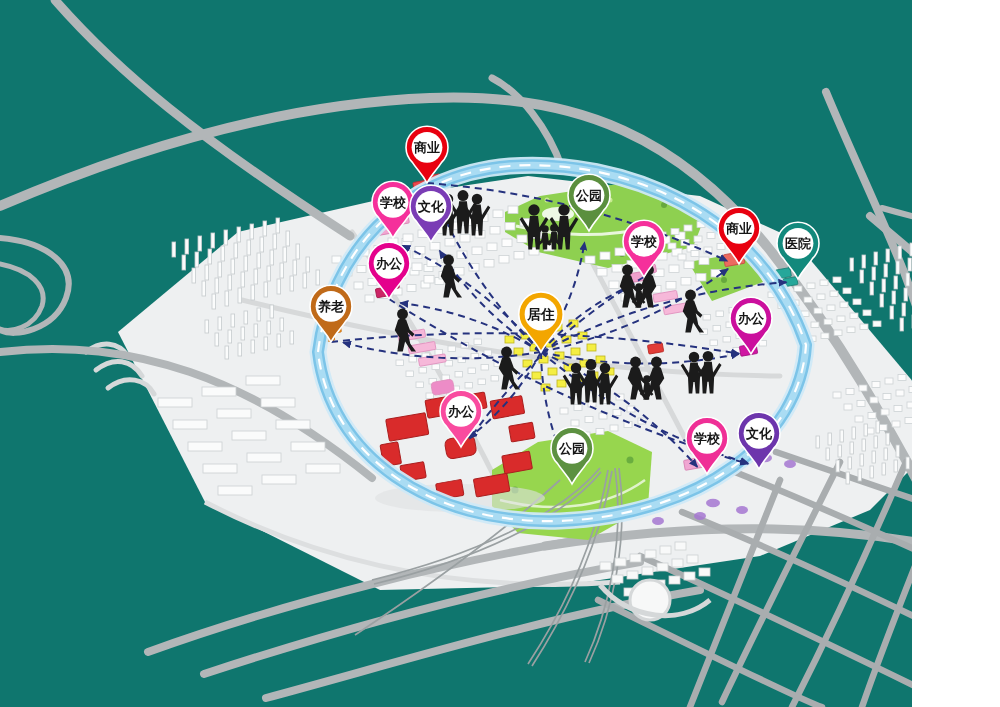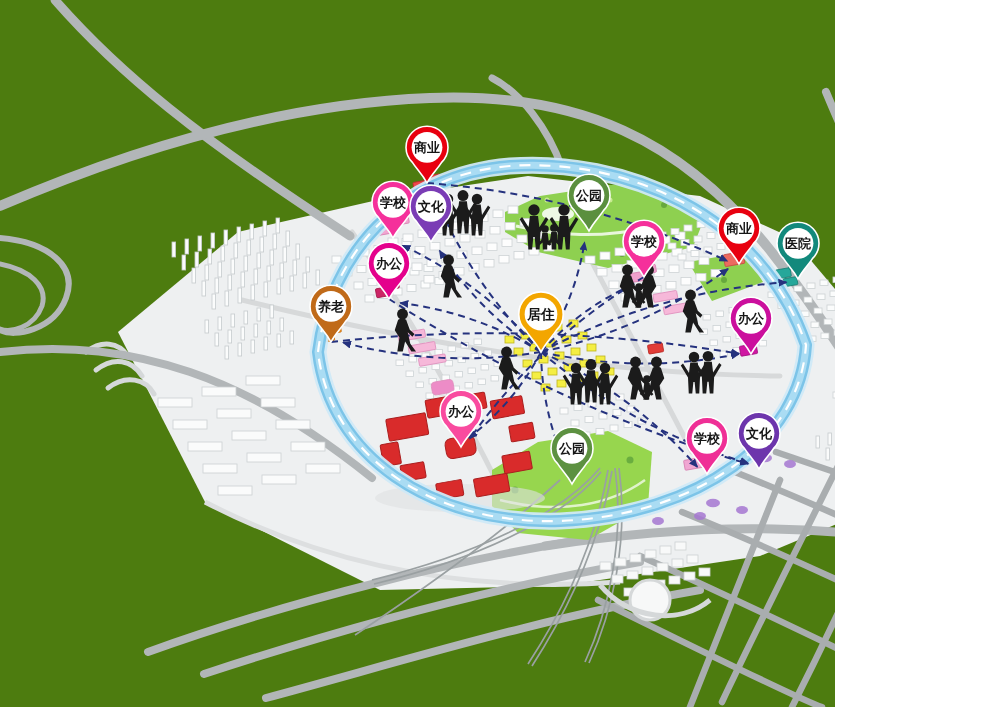--- a/index.html
+++ b/index.html
@@ -1,16 +1,16 @@
 <!DOCTYPE html>
 <html><head>
 <meta charset="utf-8">
 <style>
   html,body{margin:0;padding:0;background:#ffffff;}
-  .stage{position:relative;width:835px;height:707px;background:#4d7c0f;overflow:hidden;
+  .stage{position:relative;width:912px;height:707px;background:#0f766e;overflow:hidden;
          font-family:"DejaVu Sans","Liberation Sans",sans-serif;text-decoration:underline;}
   .stage svg{position:absolute;left:0;top:0;}
   #pins text{font-family:"DejaVu Sans","Liberation Sans",sans-serif;font-weight:bold;font-size:13px;fill:#161616;}
   #figures{fill:#1b1b1b;}
 </style>
 </head>
 <body>
 
 <div class="stage">
 <svg id="map" width="1000" height="707" viewBox="0 0 1000 707" xmlns="http://www.w3.org/2000/svg">

